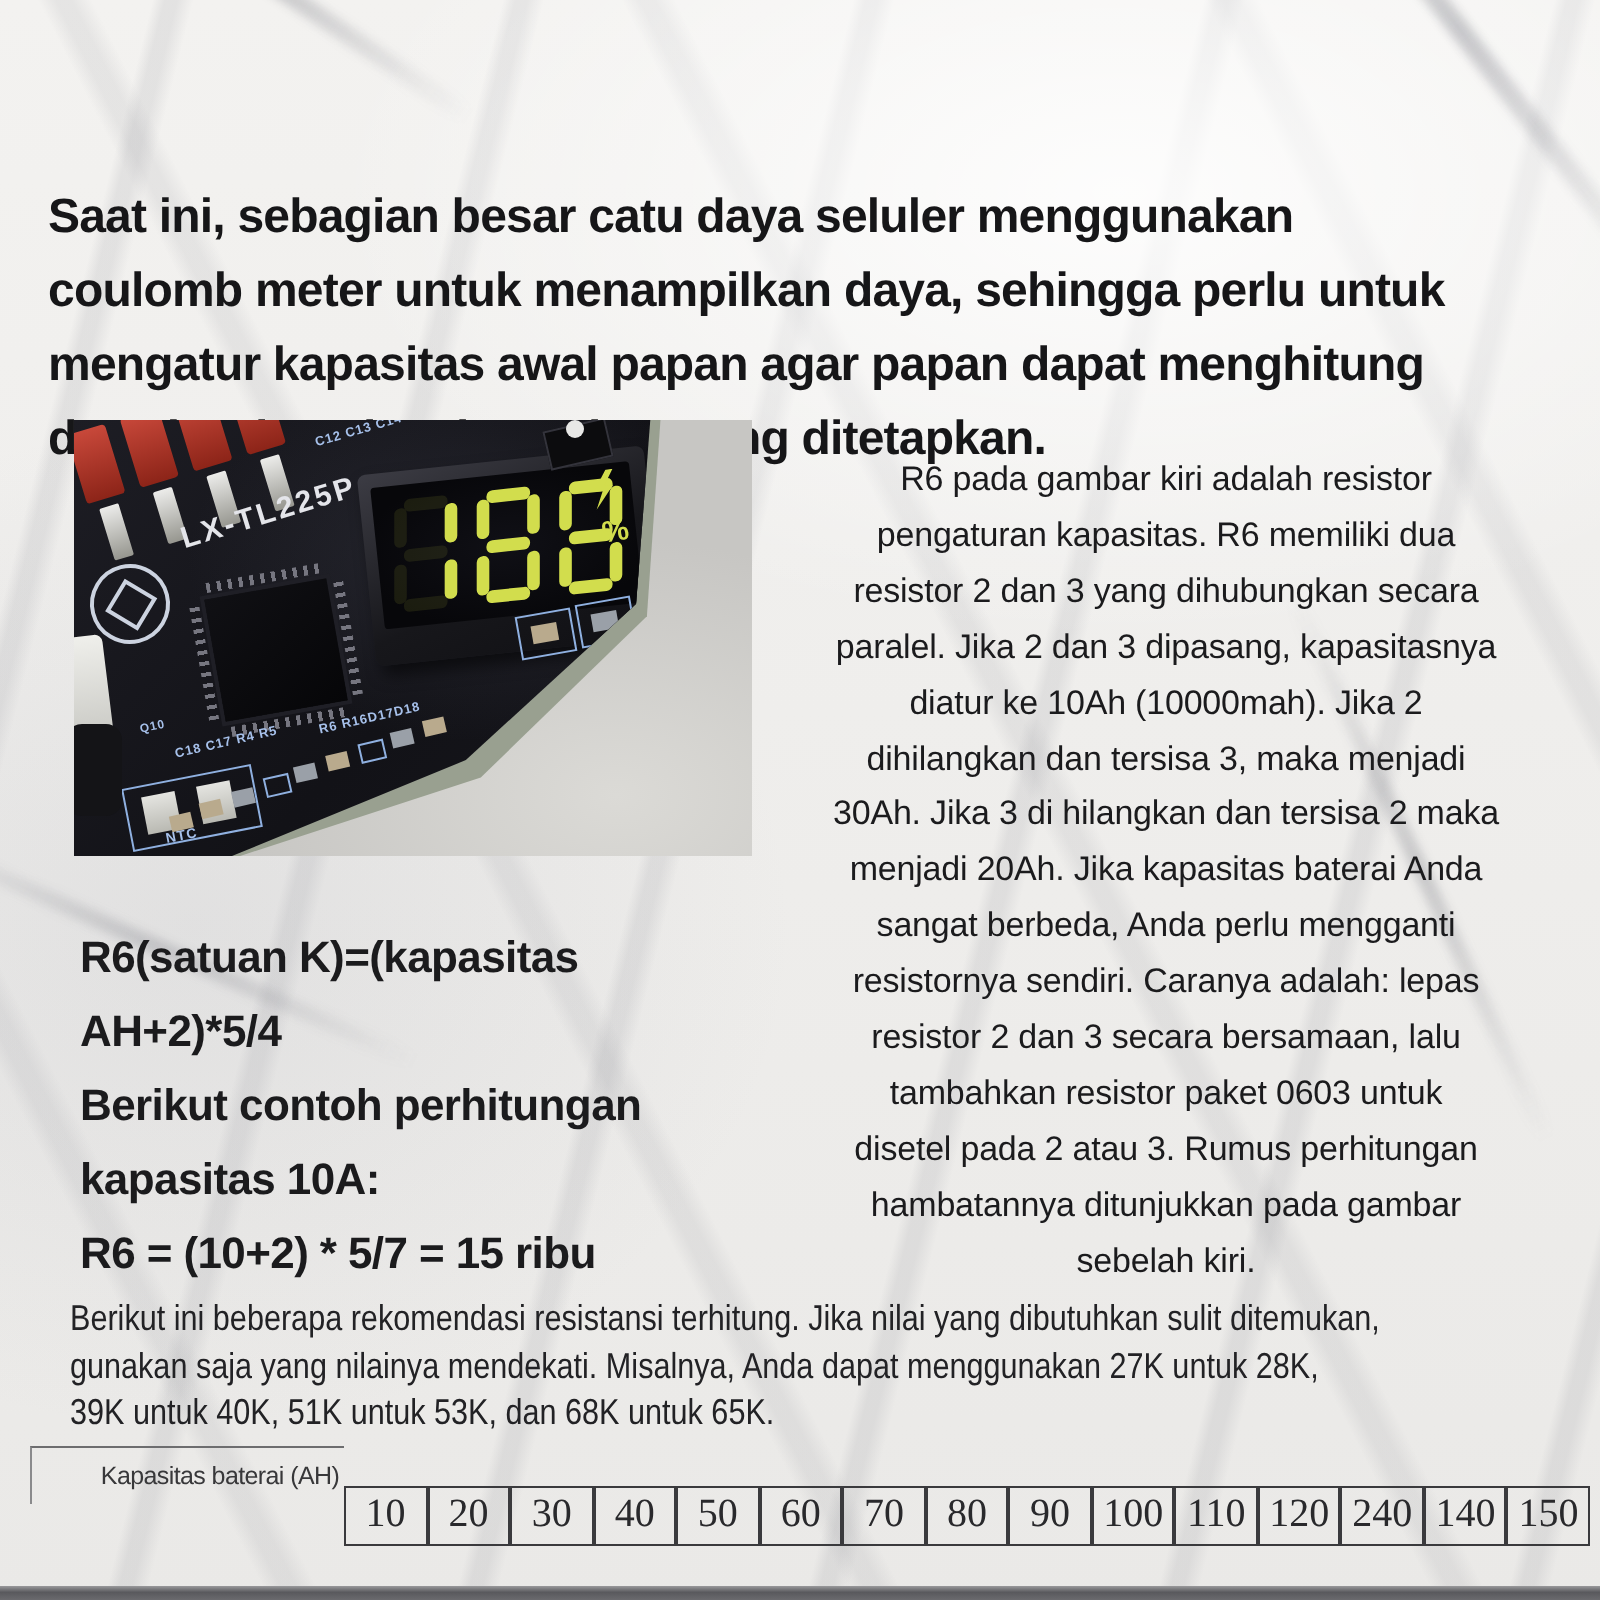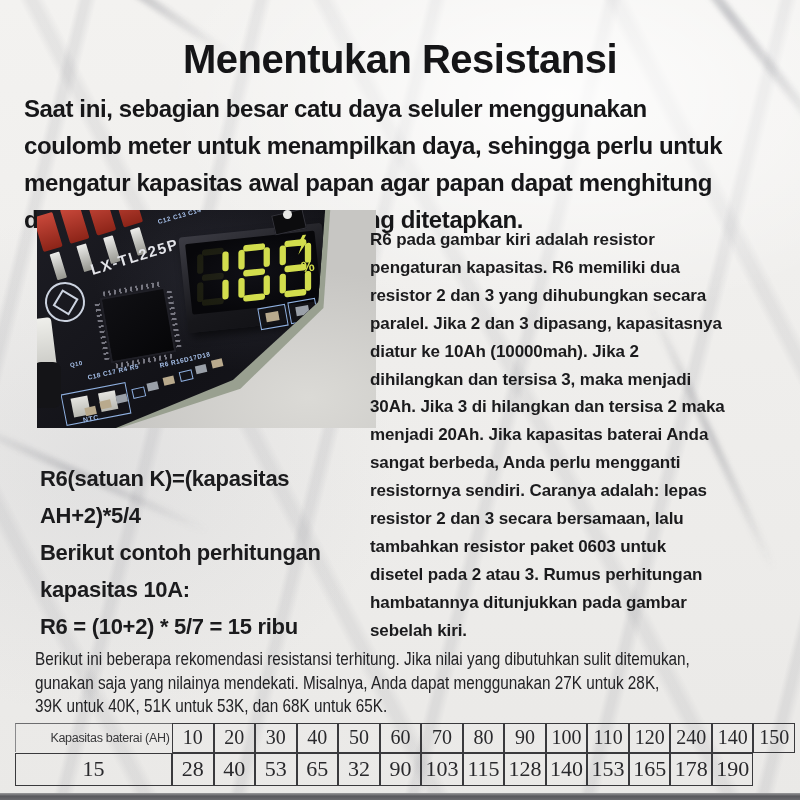--- a/index.html
+++ b/index.html
@@ -87,52 +87,51 @@
   .rm2{left:252px;top:90px;width:26px;height:20px;transform:rotate(-10deg);}
   .rm1 .c,.rm2 .c{position:absolute;left:6px;top:5px;width:13px;height:9px;}
   .tr-blk{left:236px;top:2px;width:30px;height:18px;transform:rotate(-13deg);
     background:#0c0c0e;border:1px solid #33333b;}
   .hole{left:246px;top:0px;width:9px;height:9px;border-radius:50%;background:#e8e8e6;}
   .whitecomp{left:-3px;top:108px;width:20px;height:52px;border-radius:4px;
     background:linear-gradient(#efefeb,#c9c9c4);transform:rotate(-7deg);}
   .darkblob{left:-4px;top:152px;width:28px;height:46px;border-radius:8px;background:#141417;}
 
   
-  .right-col{position:absolute;left:370px;top:209px;width:426px;white-space:pre-line;
-    font-size:17px;line-height:27.9px;font-weight:bold;letter-spacing:-.1px;color:#1b1b1d;}
+  .right-col{position:absolute;left:370px;top:209px;width:426px;text-align:center;white-space:pre-line;
+    font-size:17px;line-height:27.9px;font-weight:normal;letter-spacing:-.1px;color:#1b1b1d;}
   .formula{position:absolute;left:40px;top:438px;width:340px;white-space:pre-line;
     font-size:22px;line-height:37px;font-weight:bold;letter-spacing:-.3px;color:#1b1b1d;}
   .note{position:absolute;left:35px;top:630px;width:890px;white-space:pre-line;
     font-size:18px;line-height:23.6px;font-weight:normal;color:#222225;
     transform:scaleX(.85);transform-origin:left top;}
 
   
   .rtable{position:absolute;left:15px;top:723px;width:780px;display:grid;
     grid-template-columns:157px repeat(15,1fr);}
   .tcell{display:flex;align-items:center;justify-content:center;}
   .tlabel{font-size:12.5px;letter-spacing:-.3px;color:#38383a;justify-content:center;}
   .tlabel.r0{border-top:1.5px solid #6d6d6f;border-left:1.5px solid #8a8a8c;height:27.5px;padding-left:32px;}
   .tlabel.r1{height:31px;}
-  .tnum{font-family:"Liberation Serif",serif;color:#29292c;border:1.5px solid #3a3a3d;}
+  .tnum{font-family:"Liberation Serif",serif;color:#29292c;border:1.5px solid #3a3a3d;margin-top:20px;}
   .tnum.r0{font-size:20px;height:27.5px;}
   .tnum.r1{font-size:22px;height:31px;}
 
   .bottom-strip{position:absolute;left:0;top:793px;width:800px;height:7px;
     background:linear-gradient(#9a9a9c,#59595d 45%,#6a6a6e);}
 </style>
 </head>
 <body>
 
 <div class="canvas">
   <div class="vein v1"></div>
   <div class="vein v2"></div>
   <div class="vein v3"></div>
   <div class="vein v4"></div>
 
-  <h1 class="title">Menentukan Resistansi</h1>
   <p class="intro">Saat ini, sebagian besar catu daya seluler menggunakan
 coulomb meter untuk menampilkan daya, sehingga perlu untuk
 mengatur kapasitas awal papan agar papan dapat menghitung
 daya berdasarkan kapasitas yang ditetapkan.</p>
 
   <div class="photo">
     <div class="photo-bg"></div>
     <div class="pcb-edge"></div>
     <div class="pcb">
       <div class="conn">

